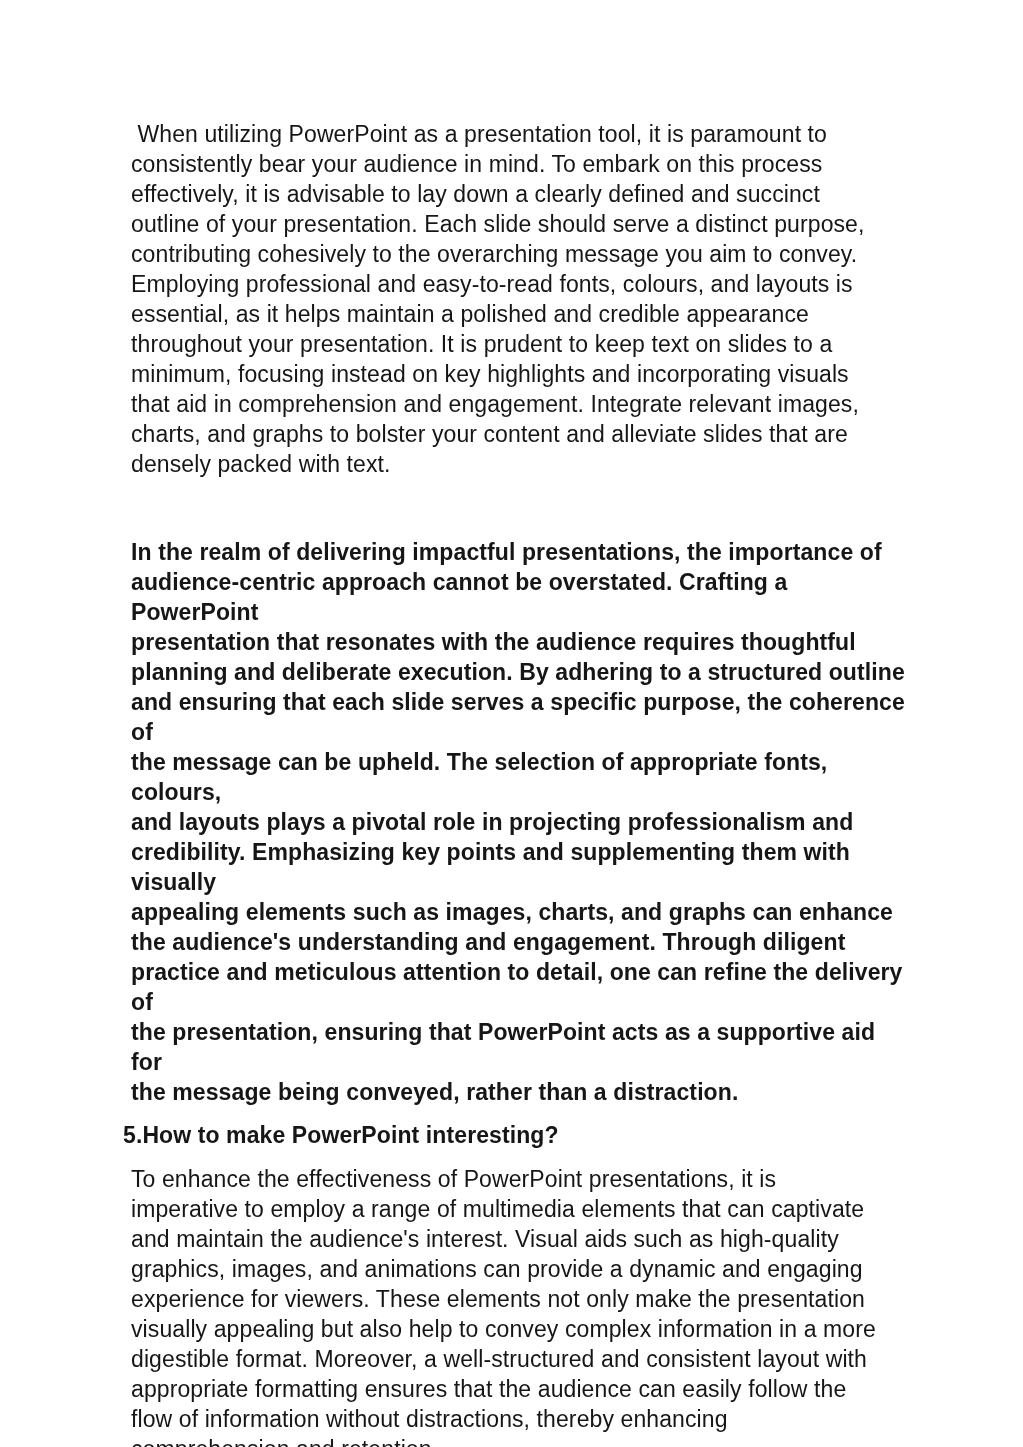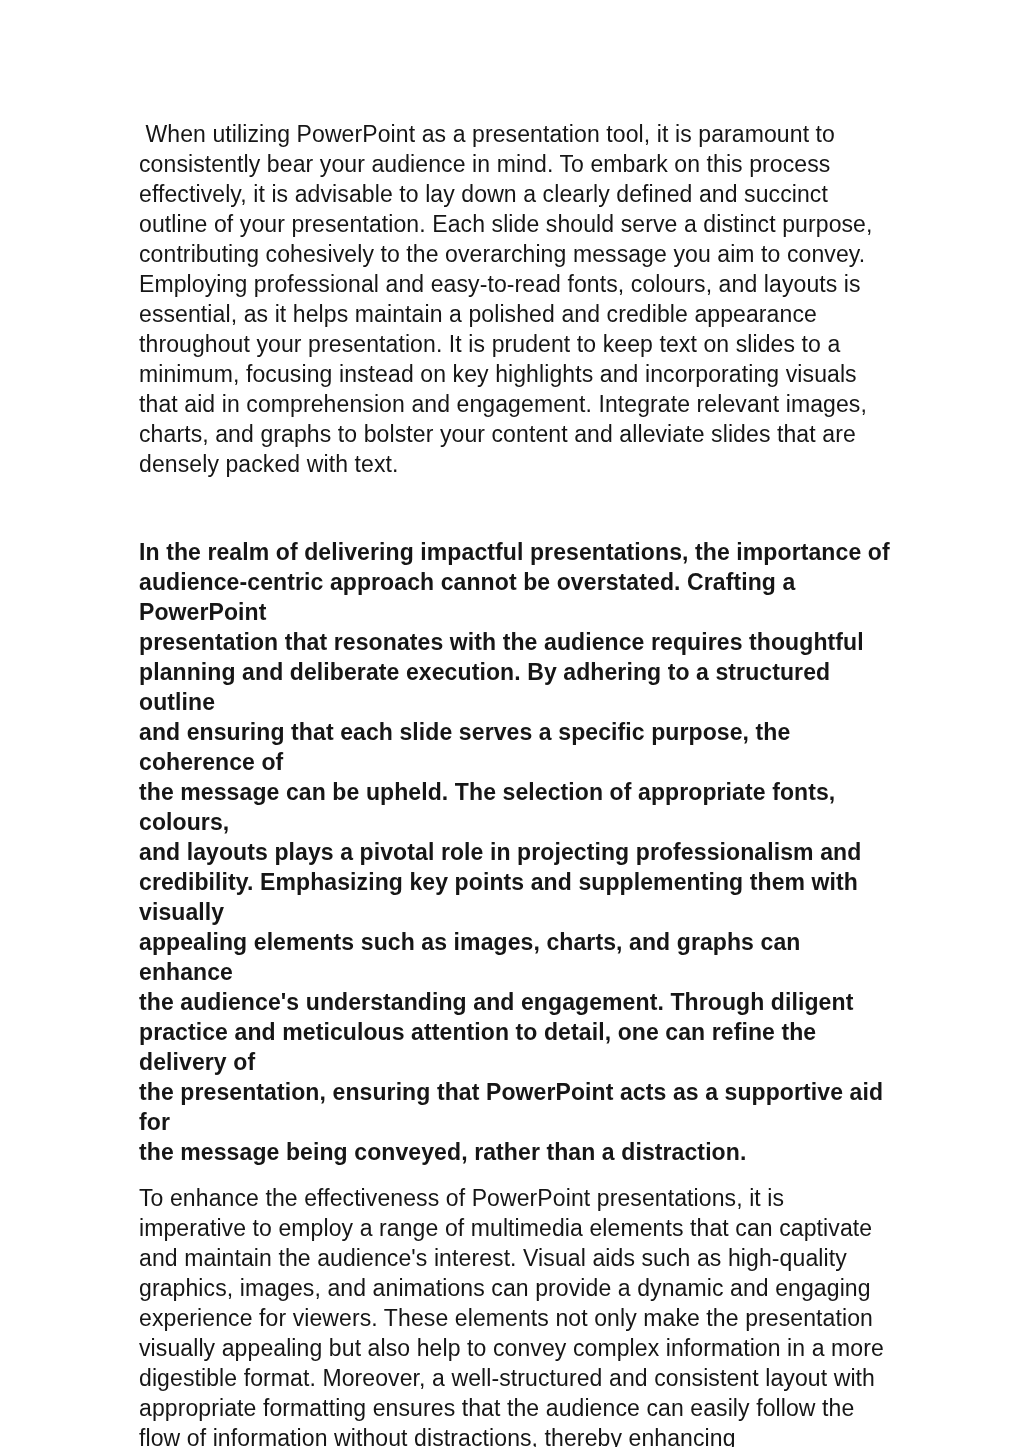--- a/index.html
+++ b/index.html
@@ -24,21 +24,21 @@
     background: #ffffff;
   }
   .doc-body {
     padding-left: 123px;
     padding-right: 110px;
     padding-top: 0;
     font-size: 23px;
     line-height: 30px;
   }
   .para {
-    margin: 16px;
+    margin: 8px;
     white-space: pre-wrap;      
     letter-spacing: 0.1px;
   }
   .para-1 { margin-top: 119px; }
   .para-2 { margin-top: 58px; font-weight: bold; }
   .section-heading {
     margin: 0;
     margin-top: 13px;
     font-size: 23px;
     line-height: 30px;
@@ -72,20 +72,21 @@
 and ensuring that each slide serves a specific purpose, the coherence of
 the message can be upheld. The selection of appropriate fonts, colours,
 and layouts plays a pivotal role in projecting professionalism and
 credibility. Emphasizing key points and supplementing them with visually
 appealing elements such as images, charts, and graphs can enhance
 the audience's understanding and engagement. Through diligent
 practice and meticulous attention to detail, one can refine the delivery of
 the presentation, ensuring that PowerPoint acts as a supportive aid for
 the message being conveyed, rather than a distraction.</p>
 
+    <h2 class="section-heading">5.How to make PowerPoint interesting?</h2>
 
     <p class="para para-3">To enhance the effectiveness of PowerPoint presentations, it is
 imperative to employ a range of multimedia elements that can captivate
 and maintain the audience's interest. Visual aids such as high-quality
 graphics, images, and animations can provide a dynamic and engaging
 experience for viewers. These elements not only make the presentation
 visually appealing but also help to convey complex information in a more
 digestible format. Moreover, a well-structured and consistent layout with
 appropriate formatting ensures that the audience can easily follow the
 flow of information without distractions, thereby enhancing

